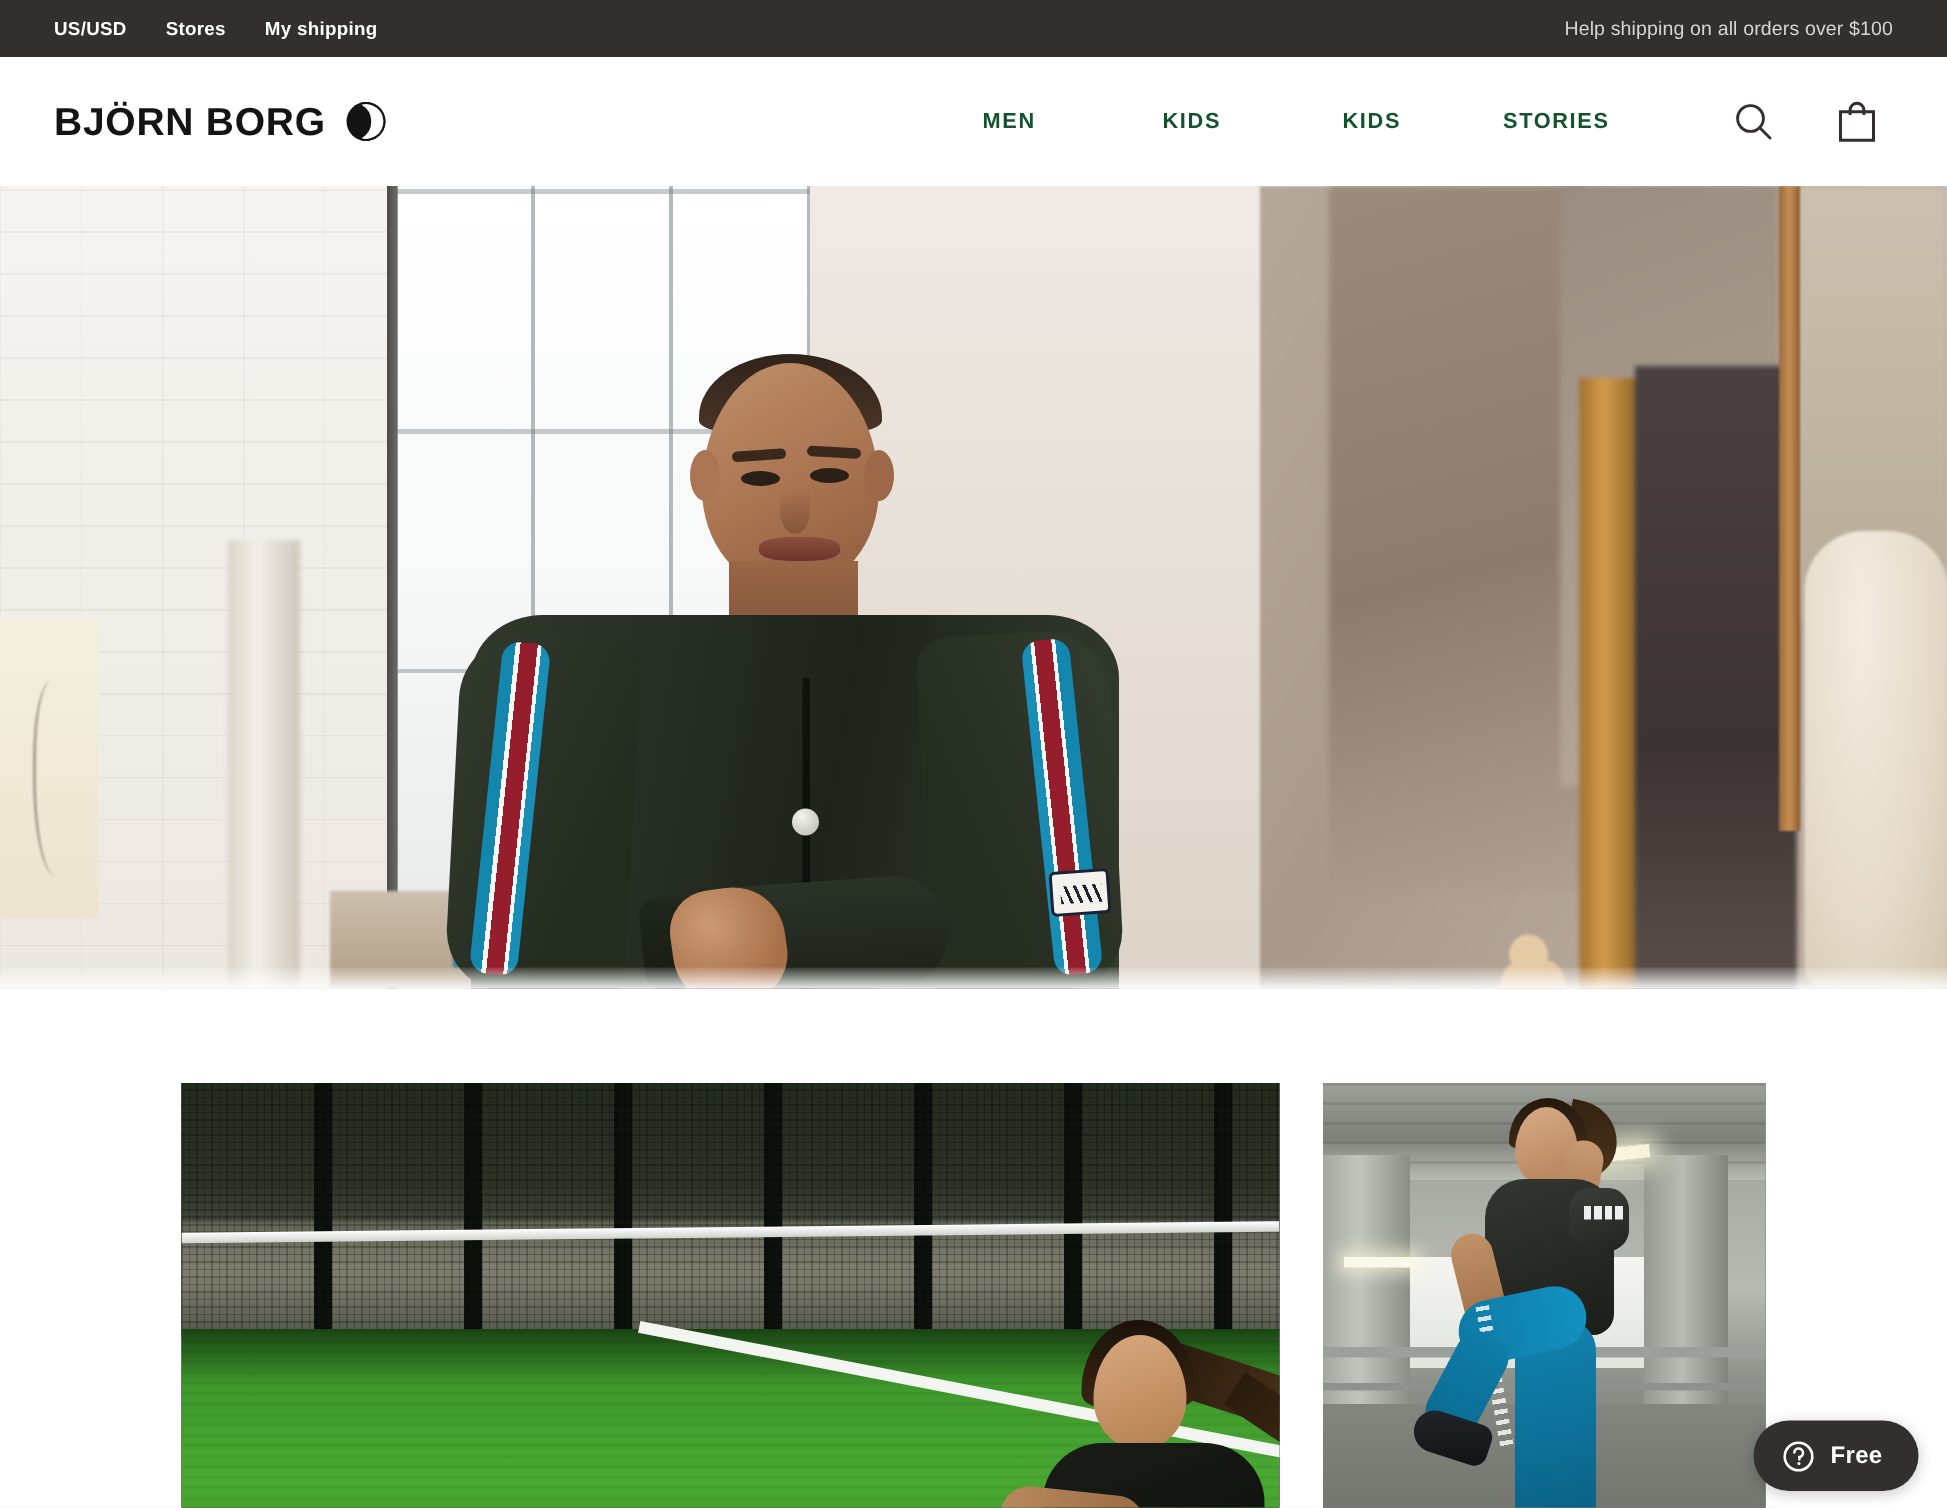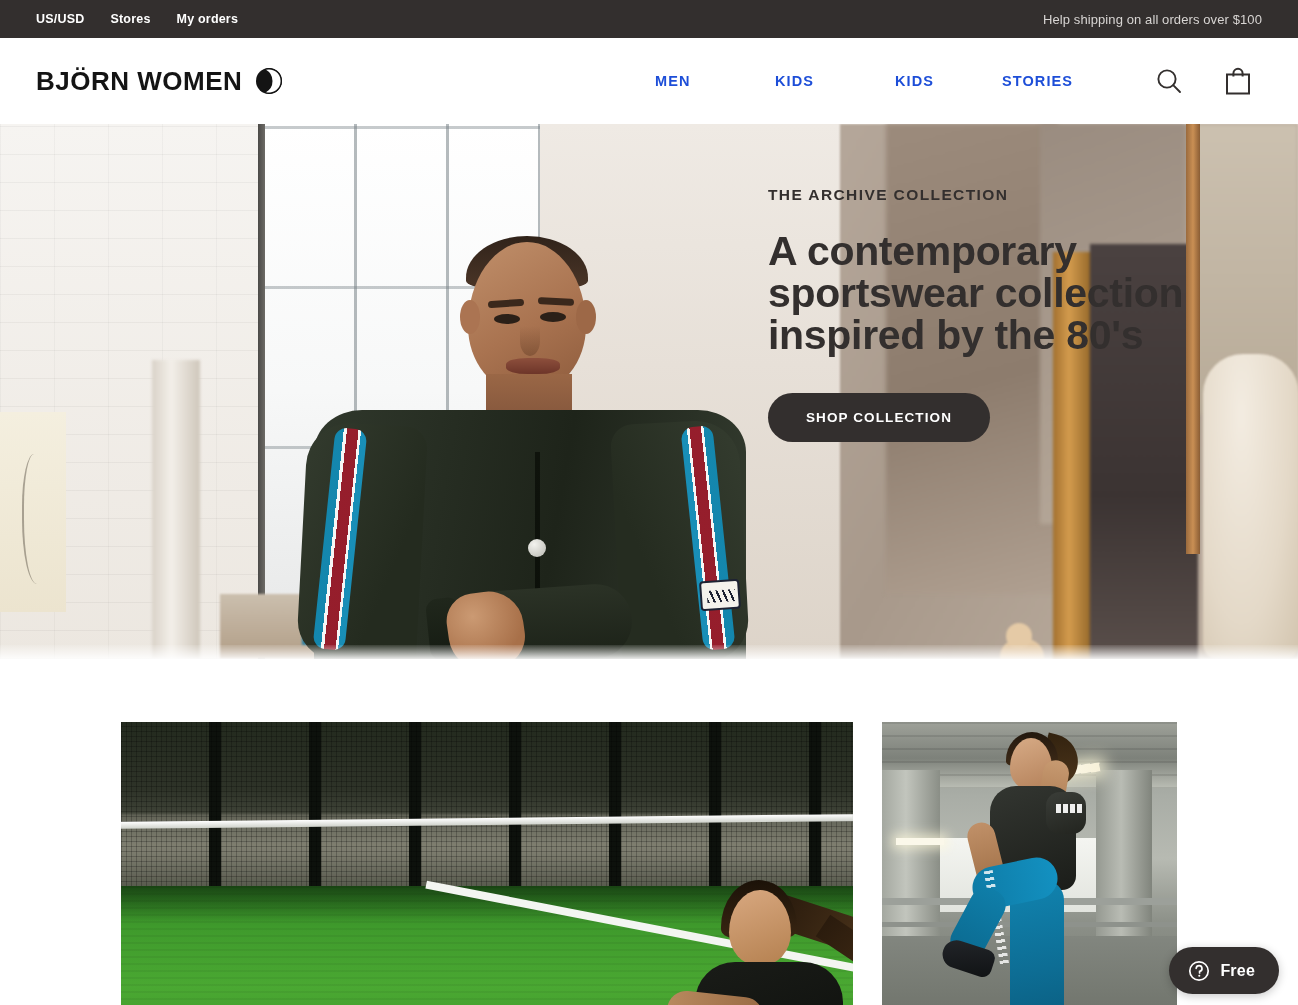--- a/index.html
+++ b/index.html
@@ -79,21 +79,21 @@
   .nav {
     position: absolute;
     left: 655px;
     top: 50%;
     transform: translateY(-50%);
     display: flex;
     align-items: center;
     gap: 0;
   }
   .nav a {
-    color: #1d4ed8;
+    color: #14532d;
     font-size: 14.5px;
     font-weight: bold;
     letter-spacing: 1.1px;
     text-decoration: none;
     cursor: pointer;
     padding: 0 0;
     white-space: nowrap;
   }
   .nav-item { width: 120px; text-align: left; }
   .nav-item.w-kids { width: 107px; }
@@ -623,28 +623,28 @@
     letter-spacing: .2px;
   }
 </style>
 </head>
 <body>
 
 <div class="topbar">
   <div class="topbar-left">
     <a>US/USD</a>
     <a>Stores</a>
-    <a>My orders</a>
+    <a>My shipping</a>
   </div>
   <div class="topbar-right">Help shipping on all orders over $100</div>
 </div>
 
 <header class="header">
   <a class="logo">
-    <span class="logo-text">BJÖRN WOMEN</span>
+    <span class="logo-text">BJÖRN BORG</span>
     <span class="logo-mark">
       <svg width="28" height="28" viewBox="0 0 28 28">
         <circle cx="14" cy="14" r="13" fill="#141414"></circle>
         <path d="M27 14 A13 13 0 0 1 10 26.3 A12 12 0 0 0 10 1.7 A13 13 0 0 1 27 14 Z" fill="#141414"></path>
         <path d="M25.6 14 A11.6 11.6 0 0 1 11 25.2 A12.9 12.9 0 0 0 11 2.8 A11.6 11.6 0 0 1 25.6 14 Z" fill="#ffffff"></path>
       </svg>
     </span>
   </a>
 
   <nav class="nav">
@@ -713,25 +713,20 @@
       <div class="m-zip"></div>
       <div class="m-zippull"></div>
       <div class="m-badge"></div>
       <div class="m-forearm"></div>
       <div class="m-cuff"></div>
       <div class="m-hand"></div>
     </div>
     <div class="bg-bottomstrip"></div>
   </div>
 
-  <div class="hero-copy">
-    <div class="hero-kicker">THE ARCHIVE COLLECTION</div>
-    <h1 class="hero-title">A contemporary sportswear collection inspired by the 80's</h1>
-    <button class="hero-cta">SHOP COLLECTION</button>
-  </div>
 </section>
 
 <section class="cards">
 
   <a class="card card-padel">
     <div class="padel-bg"></div>
     <div class="padel-wallstone"></div>
     <div class="padel-stoneband"></div>
     <div class="padel-posts"></div>
     <div class="padel-mesh"></div>

